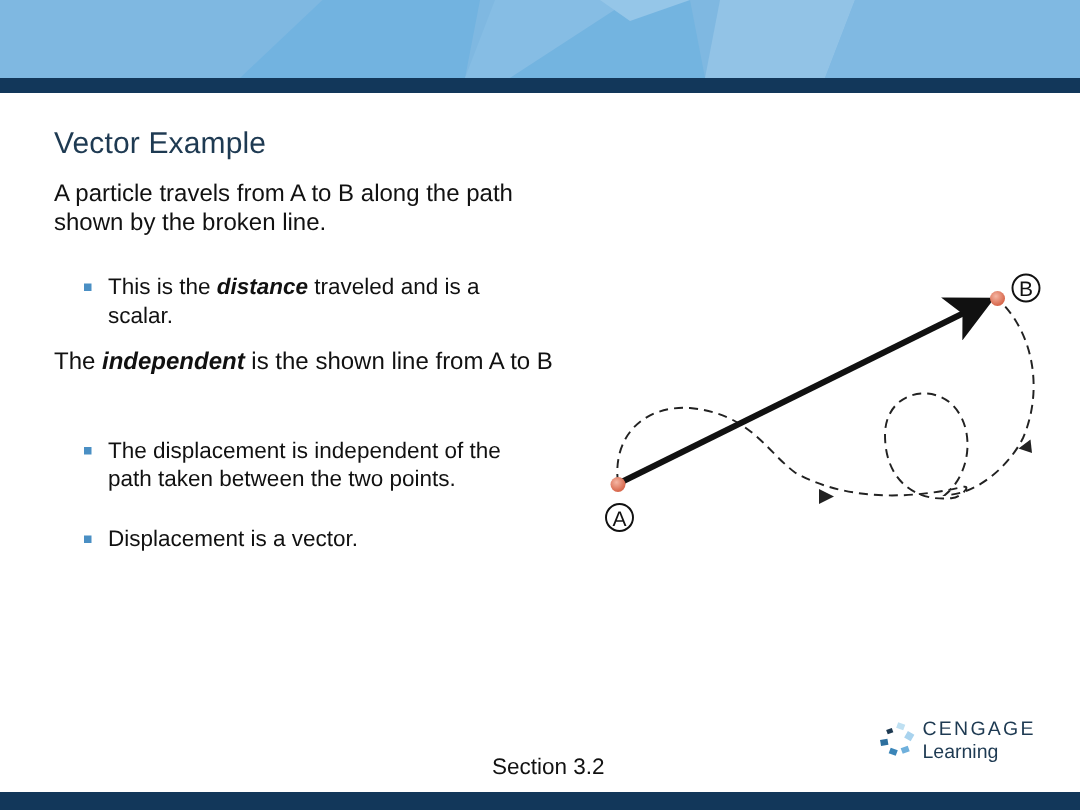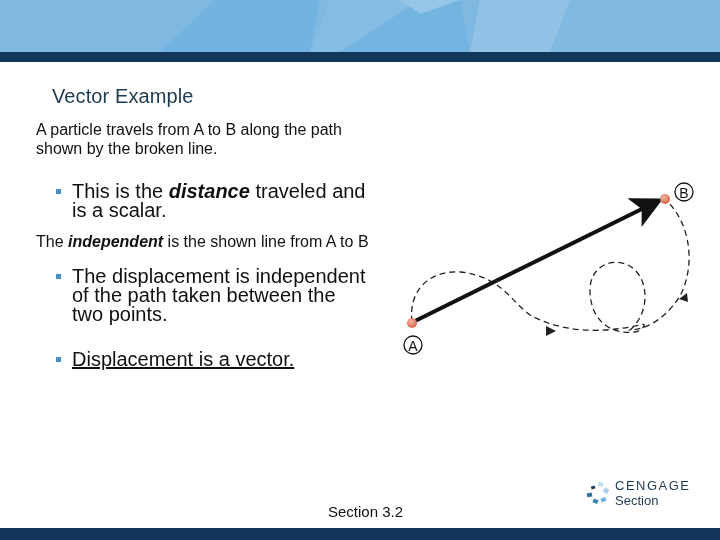--- a/index.html
+++ b/index.html
@@ -1,23 +1,23 @@
 <!DOCTYPE html>
 <html><head>
 <meta charset="utf-8">
 <style>
   html, body { margin:0; padding:0; }
   body { width:720px; height:540px; position:relative; overflow:hidden; background:#ffffff; font-family:"Liberation Sans", sans-serif; }
   .header-band { position:absolute; left:0; top:0; width:720px; height:52px; background:#7fb8e1; overflow:hidden; }
   .header-band svg { position:absolute; left:0; top:0; }
   .header-rule { position:absolute; left:0; top:52px; width:720px; height:10px; background:#12375a; }
   .footer-rule { position:absolute; left:0; top:528px; width:720px; height:12px; background:#12375a; }
-  .title { position:absolute; left:36px; top:85px; font-size:20px; color:#1e3a52; font-weight:normal; letter-spacing:0.1px;margin-left:16px; }
+  .title { position:absolute; left:36px; top:85px; font-size:20px; color:#1e3a52; font-weight:normal; letter-spacing:0.1px; }
   .body-text { position:absolute; left:36px; width:340px; font-size:16px; line-height:19px; color:#111; }
-  .bullet { position:absolute; left:56px; width:310px; font-size:20px; line-height:19px; color:#111; }
+  .bullet { position:absolute; left:56px; width:310px; font-size:15px; line-height:19px; color:#111; }
   .bullet .mark { position:absolute; left:0; top:7px; width:5px; height:5px; background:#4a8fc4; }
   .bullet .txt { display:block; padding-left:16px; }
   em.kw { font-style:italic; font-weight:bold; }
   .diagram { position:absolute; left:390px; top:170px; }
   .section-label { position:absolute; left:328px; top:503px; font-size:15px; color:#111; }
   .logo { position:absolute; left:585px; top:478px; width:110px; height:32px;text-align:right; }
   .logo .word1 { position:absolute; left:30px; top:0px; font-size:13px; letter-spacing:1.5px; color:#1e3a52; }
   .logo .word2 { position:absolute; left:30px; top:15px; font-size:13px; color:#1e3a52; }
 </style>
 </head>
@@ -41,26 +41,26 @@
 
 <div class="bullet" style="top:182px;">
   <span class="mark"></span>
   <span class="txt"><span>This is the </span><em class="kw">distance</em><span> traveled and is a scalar.</span></span>
 </div>
 
 <div class="body-text" style="top:232px;">
   <span>The </span><em class="kw">independent</em><span> is the shown line from A to B</span>
 </div>
 
-<div class="bullet" style="top:267px;">
+<div class="bullet" style="top:291px;">
   <span class="mark"></span>
   <span class="txt">The displacement is independent of the path taken between the two points.</span>
 </div>
 
-<div class="bullet" style="top:350px;text-decoration:underline;">
+<div class="bullet" style="top:350px;">
   <span class="mark"></span>
   <span class="txt">Displacement is a vector.</span>
 </div>
 
 <svg class="diagram" width="320" height="200" viewBox="390 170 320 200">
   <defs>
     <marker id="bigArrow" markerWidth="8" markerHeight="8" refX="6" refY="4" orient="auto" markerUnits="strokeWidth">
       <path d="M0,0 L8,4 L0,8 L2,4 Z" fill="#111"></path>
     </marker>
     <radialGradient id="ball" cx="0.4" cy="0.35" r="0.6">
@@ -94,16 +94,16 @@
 <div class="logo">
   <svg width="28" height="28" viewBox="0 0 28 28" style="position:absolute;left:0;top:2px;">
     <rect x="6" y="6" width="4" height="3" fill="#1e3a52" transform="rotate(-20 8 7)"></rect>
     <rect x="13" y="2" width="5" height="4" fill="#bfe0f2" transform="rotate(20 15 4)"></rect>
     <rect x="19" y="8" width="5" height="5" fill="#a9d3ee" transform="rotate(30 21 10)"></rect>
     <rect x="2" y="13" width="5" height="4" fill="#2d6f9e" transform="rotate(-10 4 15)"></rect>
     <rect x="8" y="19" width="5" height="4" fill="#3a85b8" transform="rotate(20 10 21)"></rect>
     <rect x="16" y="18" width="5" height="4" fill="#6fb0dc" transform="rotate(-20 18 20)"></rect>
   </svg>
   <span class="word1">CENGAGE</span>
-  <span class="word2">Section</span>
+  <span class="word2">Learning</span>
 </div>
 
 <div class="footer-rule"></div>
 
 </body></html>

